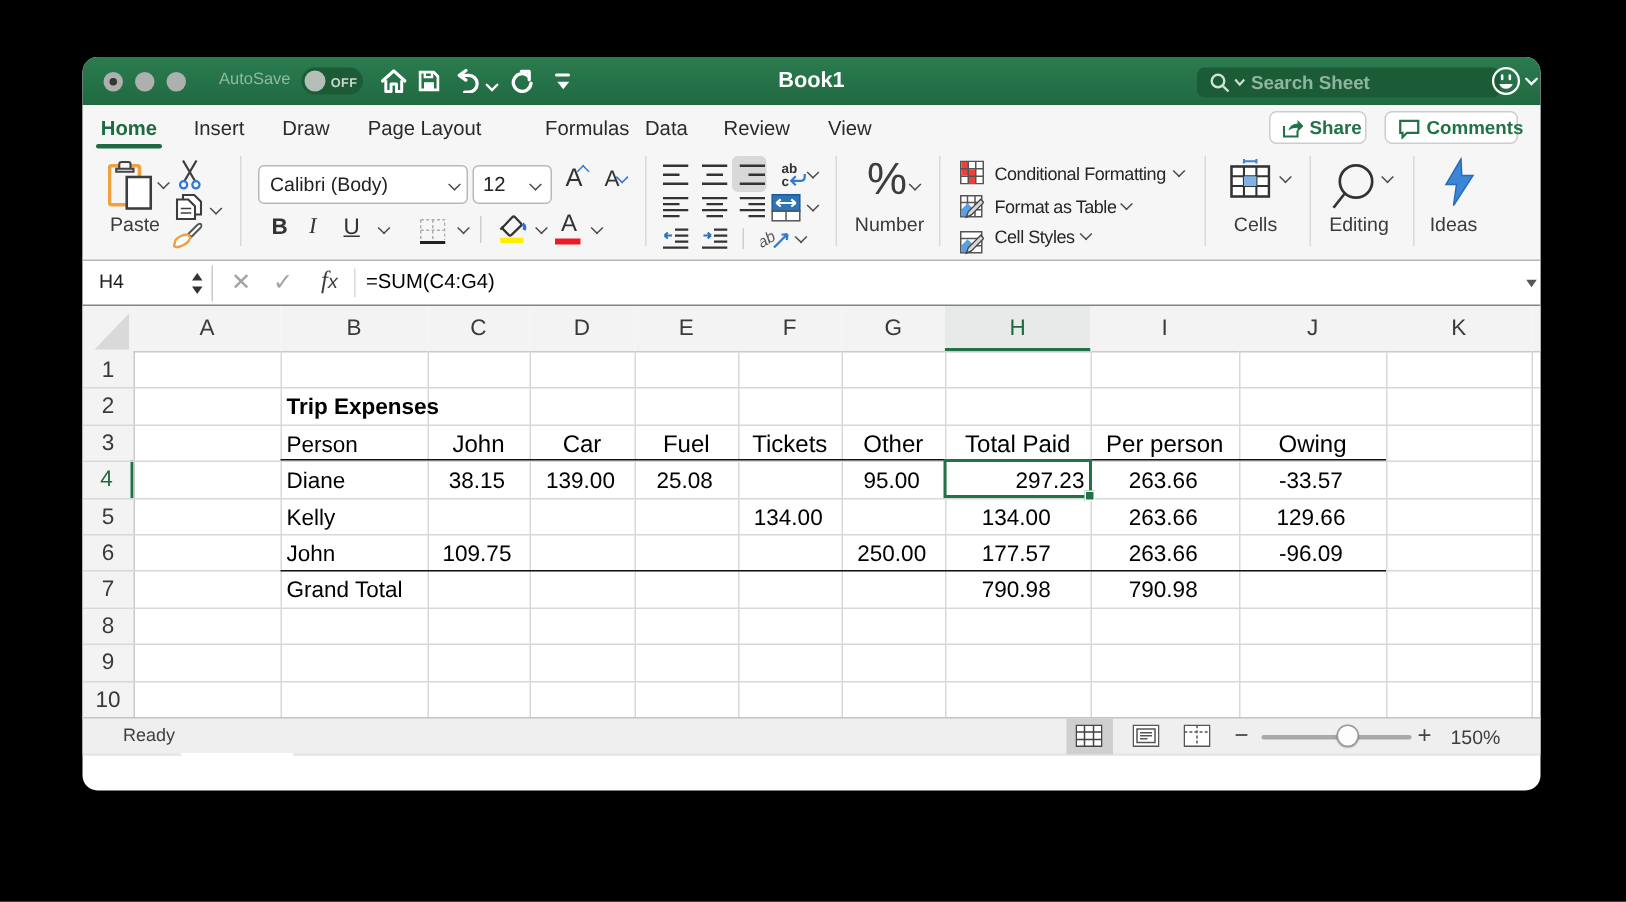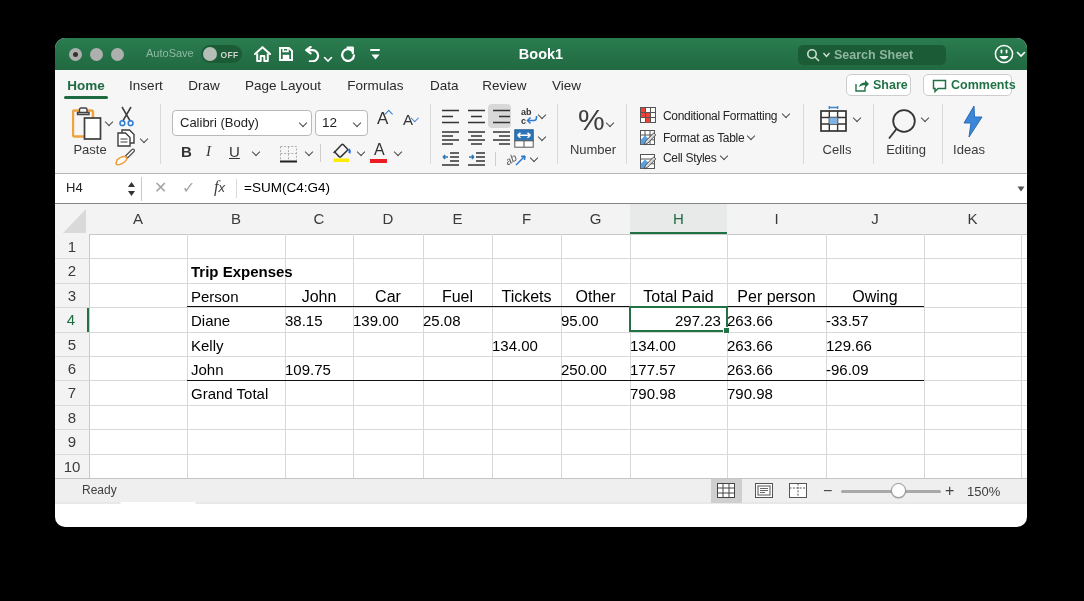--- a/index.html
+++ b/index.html
@@ -22,21 +22,21 @@
   .ribtxt{position:absolute;font-size:12px;letter-spacing:-0.3px;color:#262626;}
   
   #fbar{position:absolute;left:0;top:136px;width:972px;height:30px;background:#fff;border-bottom:1px solid #848484;}
   
   #grid{position:absolute;left:0;top:166px;width:972px;height:274px;background:#fff;}
   .colh{position:absolute;top:0;height:30px;background:#f3f3f3;font-size:15px;color:#3a3a3a;text-align:center;line-height:30.5px;}
   .rowh{position:absolute;left:0;width:34px;height:24.4px;background:#f3f3f3;font-size:15px;color:#3a3a3a;text-align:center;line-height:26.5px;}
   .vln{position:absolute;top:30px;width:1px;height:244px;background:#d8d8d8;}
   .hln{position:absolute;left:0;width:972px;height:1px;background:#d8d8d8;}
   .cell{position:absolute;height:24.4px;line-height:28.2px;font-size:15px;color:#000;white-space:nowrap;}
-  .rt{text-align:left;padding-right:2px;}
+  .rt{text-align:center;padding-right:2px;}
   .ct{text-align:center;font-size:16px;}
   .lt{text-align:left;padding-left:4px;}
   
   #stabs{position:absolute;left:0;top:440px;width:972px;height:25.5px;background:#e8e8e8;border-top:1px solid #c9c9c9;}
   #sbar{position:absolute;left:0;top:440px;width:972px;height:23.5px;background:#efefef;border-top:1px solid #c4c4c4;}
 </style>
 </head>
 <body>
 <div id="win">
 
@@ -74,21 +74,21 @@
         <path d="M12.6 5.2 A5.9 5.9 0 1 0 14 9.4" fill="none" stroke="#fff" stroke-width="2.2" stroke-linecap="round"></path>
         <path d="M12.8 7.2 V1.6 H7.6" fill="none" stroke="#fff" stroke-width="2.2" stroke-linecap="round" stroke-linejoin="round"></path>
       </svg>
 
     <div class="ab" style="left:315px;top:11px;width:10px;height:2.4px;background:#fff;border-radius:1px;"></div>
     <svg class="ab" style="left:315.5px;top:15.5px;" width="9" height="7" viewBox="0 0 9 7">
         <path d="M0.5 0.5 H8.5 L4.5 5.5 Z" fill="#fff"></path>
       </svg>
     <div class="ab" style="left:0;top:8px;width:972px;text-align:center;font-size:14.5px;font-weight:bold;color:#fff;">Book1</div>
 
-    <div class="ab" style="left:743px;top:7px;width:148px;height:19.5px;border-radius:5px;background:#1b5c37;">
+    <div class="ab" style="left:743px;top:7px;width:202px;height:19.5px;border-radius:5px;background:#1b5c37;">
       <svg class="ab" style="left:8px;top:3px;" width="14" height="14" viewBox="0 0 14 14">
           <circle cx="6" cy="6" r="4.2" fill="none" stroke="#cfe0d5" stroke-width="1.6"></circle>
           <path d="M9.2 9.2 L13 13" stroke="#cfe0d5" stroke-width="1.6"></path>
         </svg>
       <svg class="ab" style="left:24px;top:7px;" width="9" height="6" viewBox="0 0 9 6">
           <path d="M1.5 1 L4.5 4.5 L7.5 1" fill="none" stroke="#cfe0d5" stroke-width="1.4"></path>
         </svg>
       <div class="ab" style="left:36px;top:3px;font-size:12.5px;font-weight:bold;color:#8fb5a0;">Search Sheet</div>
     </div>
 
@@ -102,21 +102,21 @@
         <path d="M1.5 1.5 L5 5 L8.5 1.5" fill="none" stroke="#fff" stroke-width="1.6" stroke-linecap="round"></path>
       </svg>
   </div>
 
   <div id="tabs">
     <div class="tab" style="left:11px;width:40px;font-weight:bold;color:#1e6b41;">Home</div>
     <div class="ab" style="left:9px;top:26px;width:44px;height:3px;background:#1e6b41;border-radius:2px;"></div>
     <div class="tab" style="left:71px;width:40px;">Insert</div>
     <div class="tab" style="left:129px;width:40px;">Draw</div>
     <div class="tab" style="left:186px;width:84px;">Page Layout</div>
-    <div class="tab" style="left:292px;width:57px;">Formulas</div>
+    <div class="tab" style="left:308px;width:57px;">Formulas</div>
     <div class="tab" style="left:375px;width:28px;">Data</div>
     <div class="tab" style="left:426px;width:47px;">Review</div>
     <div class="tab" style="left:497px;width:27px;">View</div>
     <div class="btn" style="left:791px;top:4px;width:65px;">
       <svg class="ab" style="left:8px;top:4px;" width="14" height="13" viewBox="0 0 14 13">
           <path d="M1 5 V12 H10 V8" fill="none" stroke="#217346" stroke-width="1.4"></path>
           <path d="M4 8 C5 4.5 7.5 3.5 10 3.5 L10 1 L14 5 L10 9 L10 6.2 C8 6.2 5.8 6.6 4 8 Z" fill="#217346"></path>
         </svg>
       <span style="margin-left:26px;">Share</span></div>
     <div class="btn" style="left:868px;top:4px;width:89px;">

